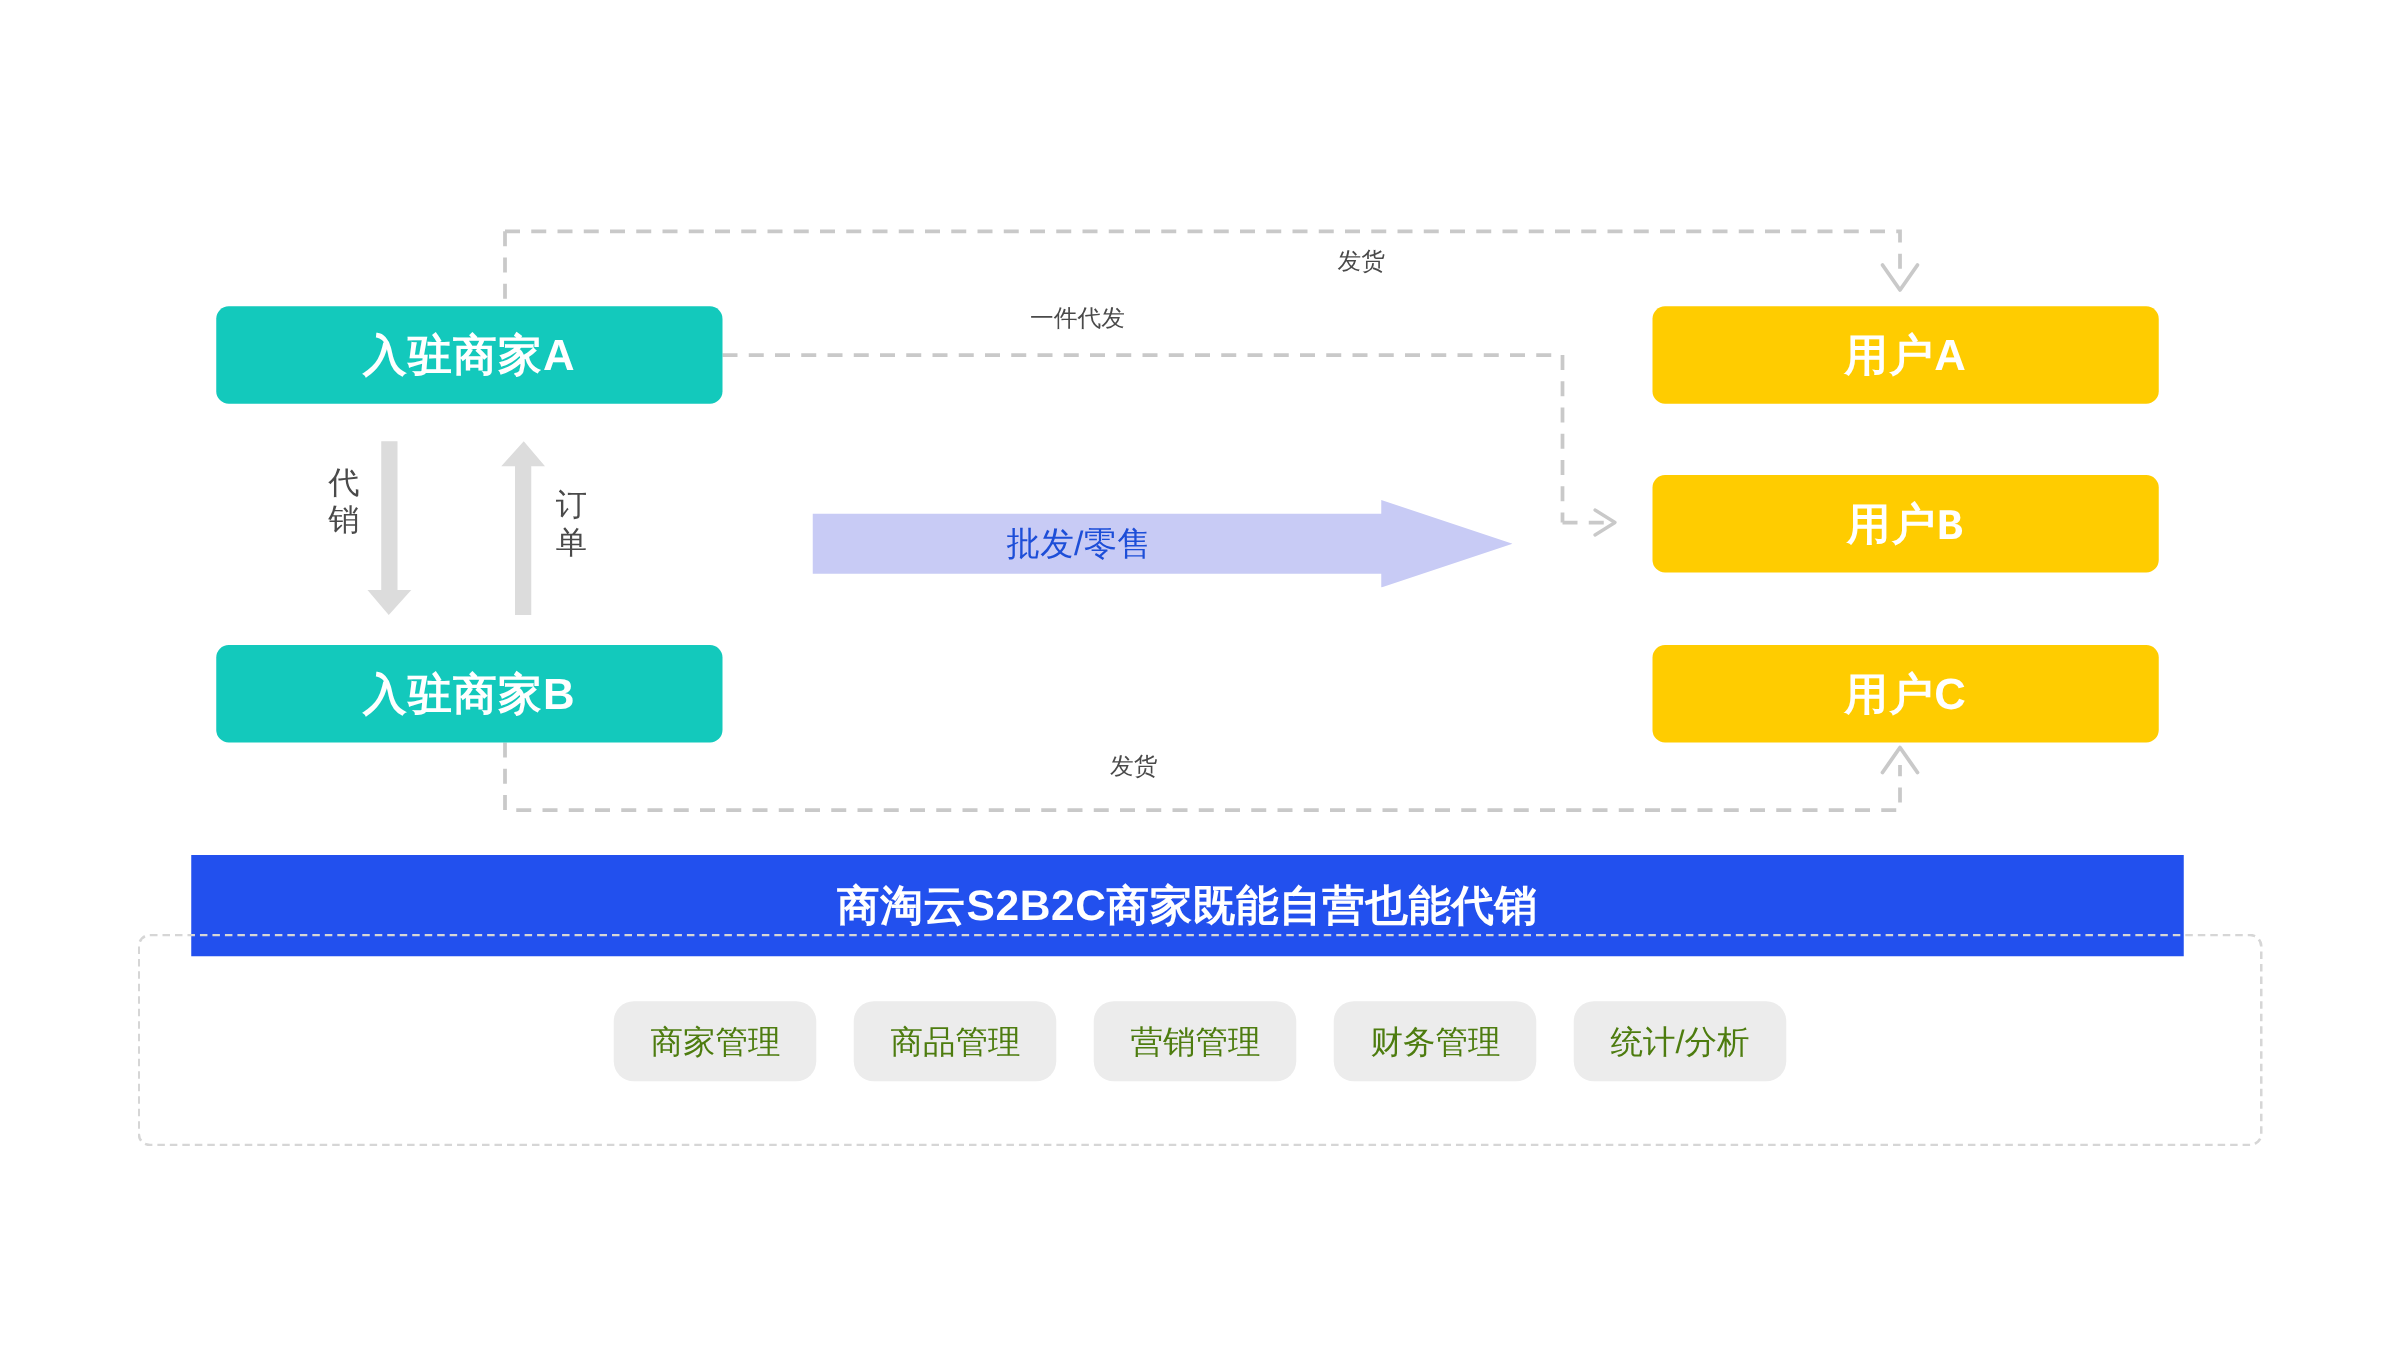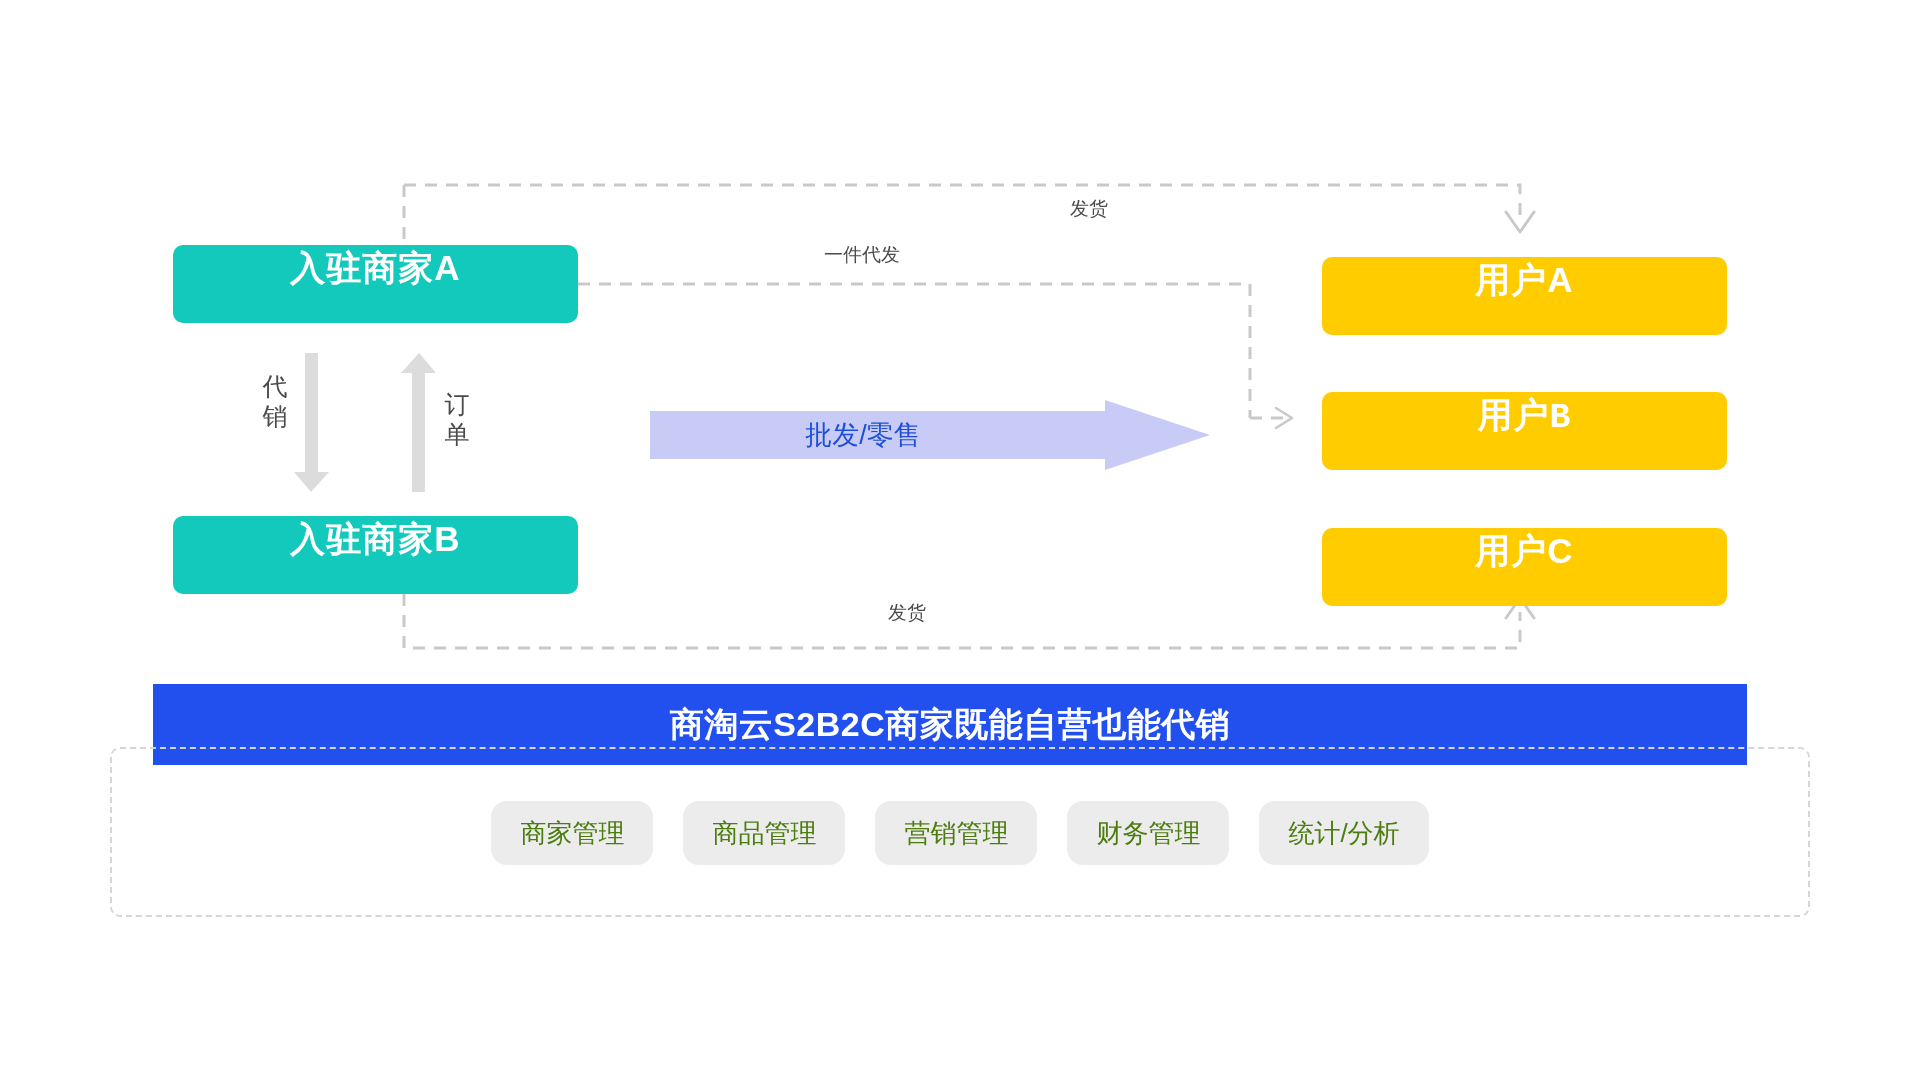--- a/index.html
+++ b/index.html
@@ -25,21 +25,21 @@
     left: 0; top: 0;
     width: 1920px;
     height: 1080px;
     pointer-events: none;
   }
 
   
   .node-box {
     position: absolute;
     display: flex;
-    align-items: flex-start;
+    align-items: center;
     justify-content: center;
     border-radius: 10px;
     color: #ffffff;
     font-size: 35px;
     font-weight: 700;
     letter-spacing: 1px;
     box-sizing: border-box;
   }
 
   .merchant-box {
@@ -49,21 +49,20 @@
     background: #13C9BC;
   }
   .merchant-a { top: 245px; }
   .merchant-b { top: 516px; }
 
   .user-box {
     left: 1322px;
     width: 405px;
     height: 78px;
     background: #FFCC00;
-    margin-top: 12px;
   }
   .user-a { top: 245px; }
   .user-b { top: 380px; font-family: Liberation Mono, monospace; }
   .user-c { top: 516px; }
 
   
   .wholesale-arrow {
     position: absolute;
     left: 650px;
     top: 400px;

